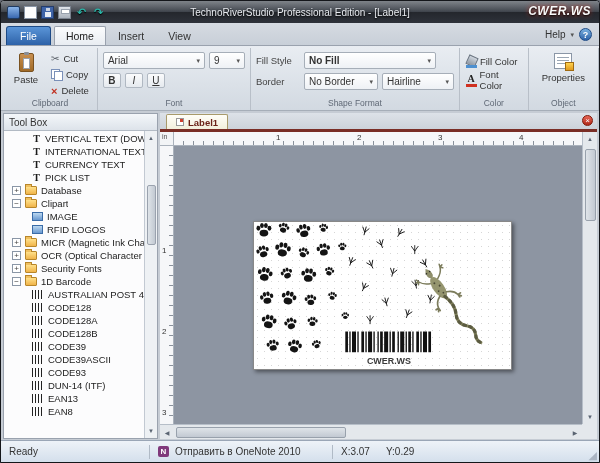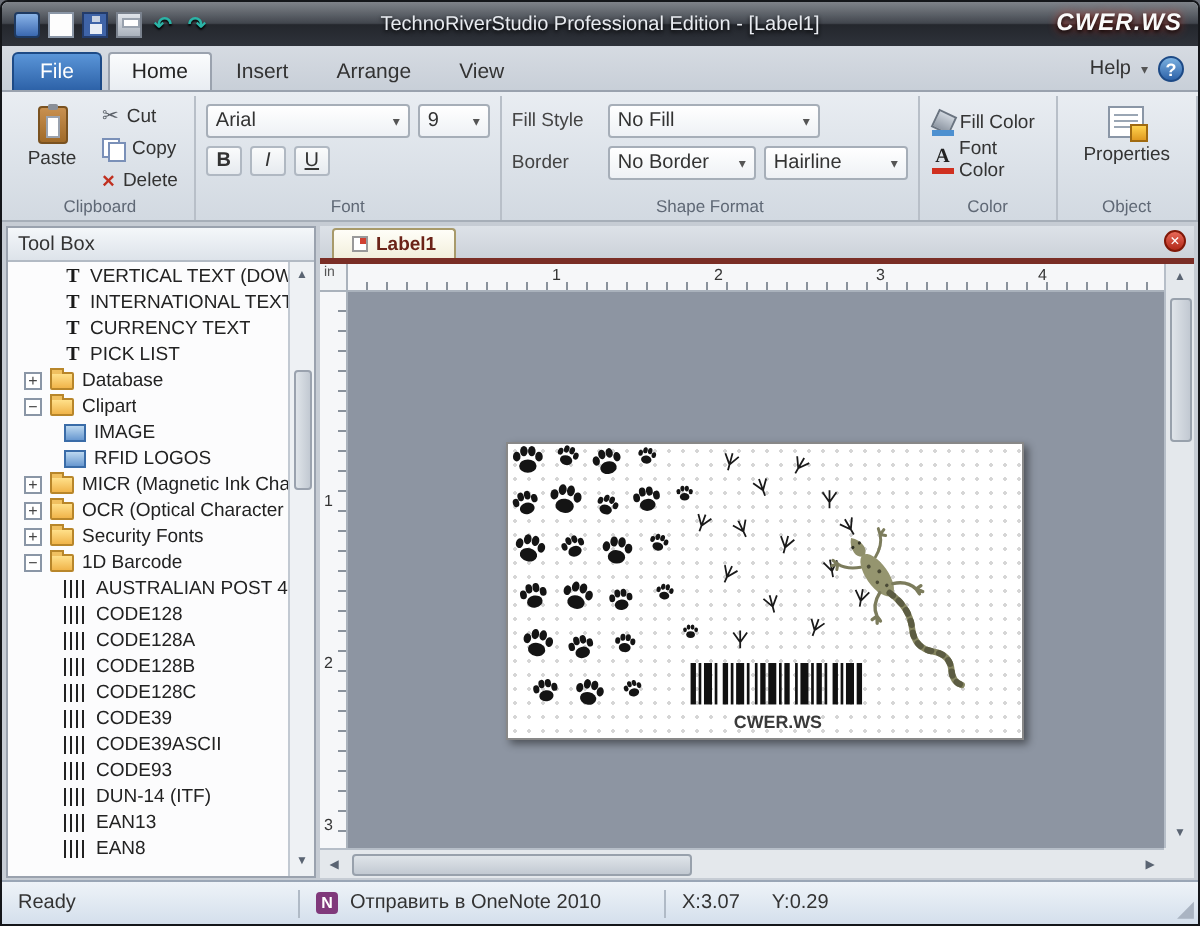--- a/index.html
+++ b/index.html
@@ -44,21 +44,21 @@
   .cstack{display:flex;flex-direction:column;gap:1px;padding-top:1px;}
   .sbtn{display:flex;align-items:center;gap:4px;font-size:9.5px;color:#333;height:15px;padding:0 3px;border-radius:2px;}
   .cut-ic{color:#5a6068;font-size:10px;}
   .copy-ic{position:relative;width:11px;height:11px;}
   .copy-ic::before{content:"";position:absolute;left:0;top:0;width:7px;height:8px;background:#fff;border:1px solid #7a90b8;}
   .copy-ic::after{content:"";position:absolute;left:3px;top:2px;width:7px;height:8px;background:#fff;border:1px solid #7a90b8;}
   .del-ic{color:#c03020;font-weight:bold;font-size:11px;}
   .rowA{display:flex;align-items:center;gap:4px;margin:2px 0 4px;}
   .combo{display:flex;align-items:center;justify-content:space-between;background:linear-gradient(#fff,#eef1f5);border:1px solid #a6aeb8;height:17px;font-size:10px;color:#333;padding:0 4px;border-radius:2px;white-space:nowrap;overflow:hidden;}
   .combo .arr{font-size:7px;color:#555;margin-left:4px;}
-  .w-family{width:102px;} .w-size{width:36px;} .w-fill{width:106px;} .w-border{width:74px;} .w-weight{width:72px;}
+  .w-family{width:102px;} .w-size{width:36px;} .w-fill{width:132px;font-weight:bold;} .w-border{width:74px;} .w-weight{width:72px;}
   .fbtn{width:18px;height:15px;border:1px solid #b0b8c2;background:linear-gradient(#fafbfc,#e6eaef);font-size:10px;display:flex;align-items:center;justify-content:center;color:#333;border-radius:2px;padding:0;}
   .flabel{font-size:9.5px;color:#444;width:44px;flex:none;}
   .citem{display:flex;align-items:center;gap:2px;height:16px;font-size:9.5px;color:#333;margin:3px 0;}
   .fillcolor-ic{width:13px;height:13px;position:relative;}
   .fillcolor-ic::before{content:"";position:absolute;left:2px;top:1px;width:8px;height:8px;background:linear-gradient(#cfd6de,#8f98a4);border:1px solid #6a7480;transform:rotate(25deg);}
   .fillcolor-ic::after{content:"";position:absolute;left:1px;bottom:0;width:11px;height:3px;background:#4d90d0;}
   .fontcolor-ic{width:13px;height:13px;position:relative;font:bold 10px "Liberation Serif",serif;color:#222;text-align:center;line-height:10px;}
   .fontcolor-ic::after{content:"";position:absolute;left:1px;bottom:0;width:11px;height:3px;background:#d03020;}
   .props{display:flex;flex-direction:column;align-items:center;gap:3px;padding:3px 8px 0;font-size:9.5px;color:#333;}
   .prop-ic{width:18px;height:16px;background:#fff;border:1px solid #8a96a6;position:relative;}
@@ -140,21 +140,20 @@
     </div>
     <div class="title">TechnoRiverStudio Professional Edition - [Label1]</div>
     <div class="watermark">CWER.WS</div>
   </div>
 
   <div class="tabrow">
     <div class="file-tab">File</div>
     <div class="rtabs">
         <div class="rtab active">Home</div>
         <div class="rtab">Insert</div>
-        <div class="rtab">Arrange</div>
         <div class="rtab">View</div>
       </div>
     <div class="helpbox">
       <span>Help</span>
       <span class="harr">▾</span>
       <span class="help-circle">?</span>
     </div>
   </div>
 
   <div class="ribbon">
@@ -320,24 +319,20 @@
               <span class="ticon ic-barcode"></span>
               <span class="tlabel">CODE128</span>
             </div>
             <div class="titem lvl2">
               <span class="ticon ic-barcode"></span>
               <span class="tlabel">CODE128A</span>
             </div>
             <div class="titem lvl2">
               <span class="ticon ic-barcode"></span>
               <span class="tlabel">CODE128B</span>
-            </div>
-            <div class="titem lvl2">
-              <span class="ticon ic-barcode"></span>
-              <span class="tlabel">CODE128C</span>
             </div>
             <div class="titem lvl2">
               <span class="ticon ic-barcode"></span>
               <span class="tlabel">CODE39</span>
             </div>
             <div class="titem lvl2">
               <span class="ticon ic-barcode"></span>
               <span class="tlabel">CODE39ASCII</span>
             </div>
             <div class="titem lvl2">

